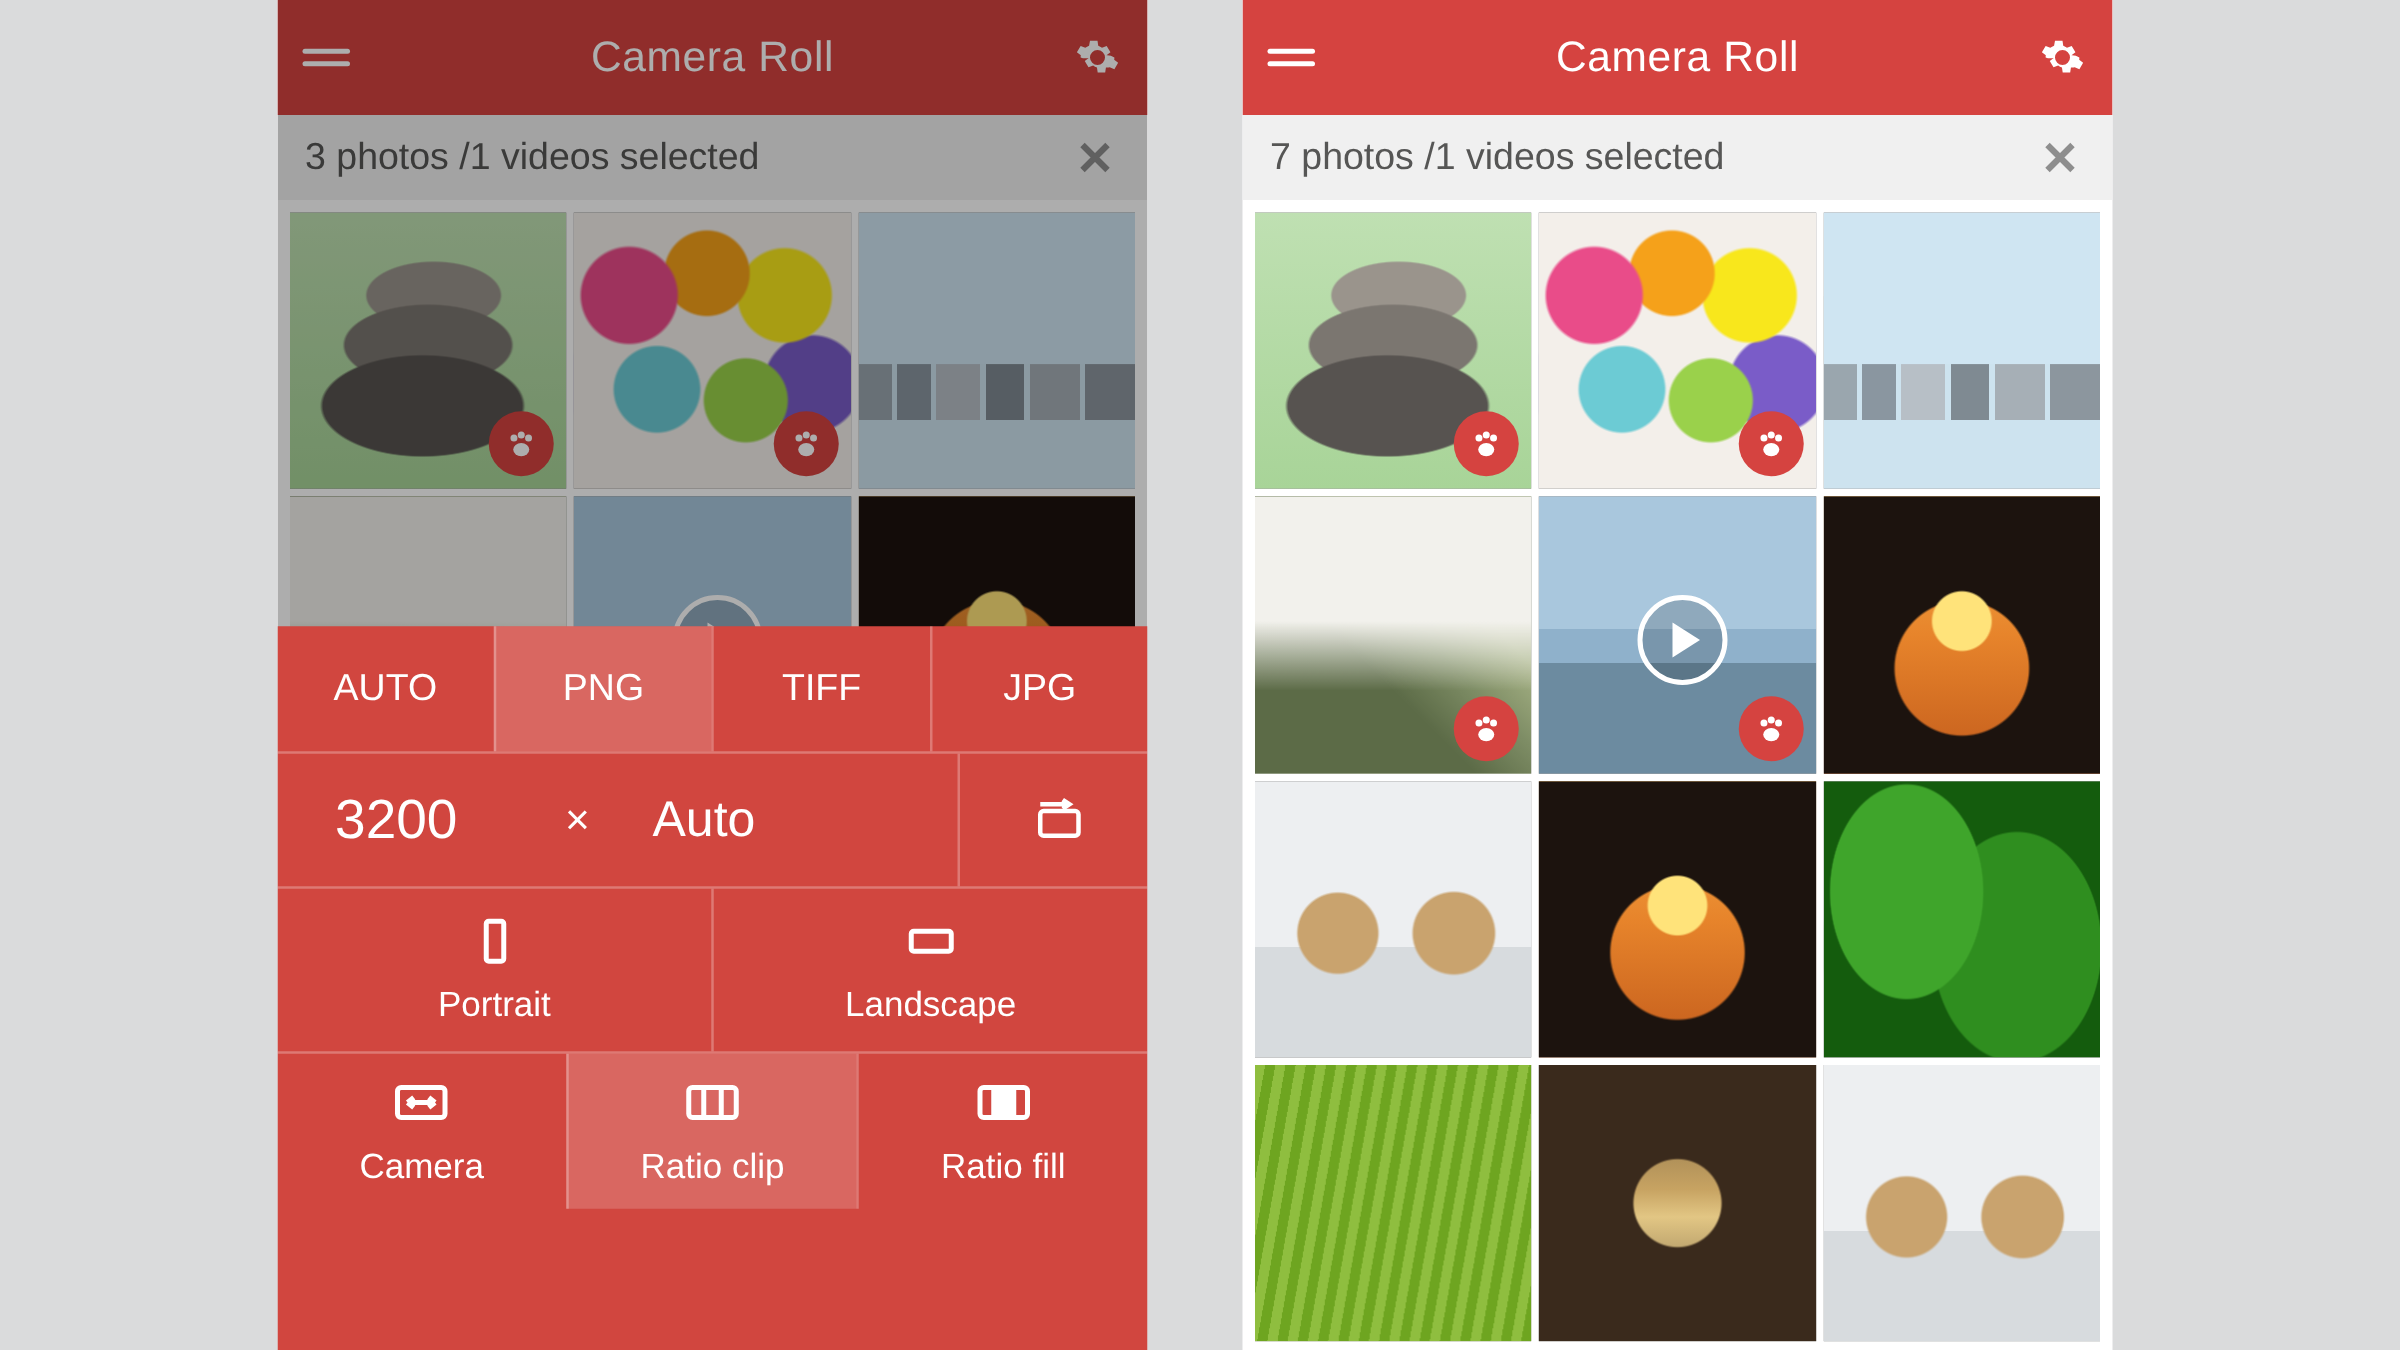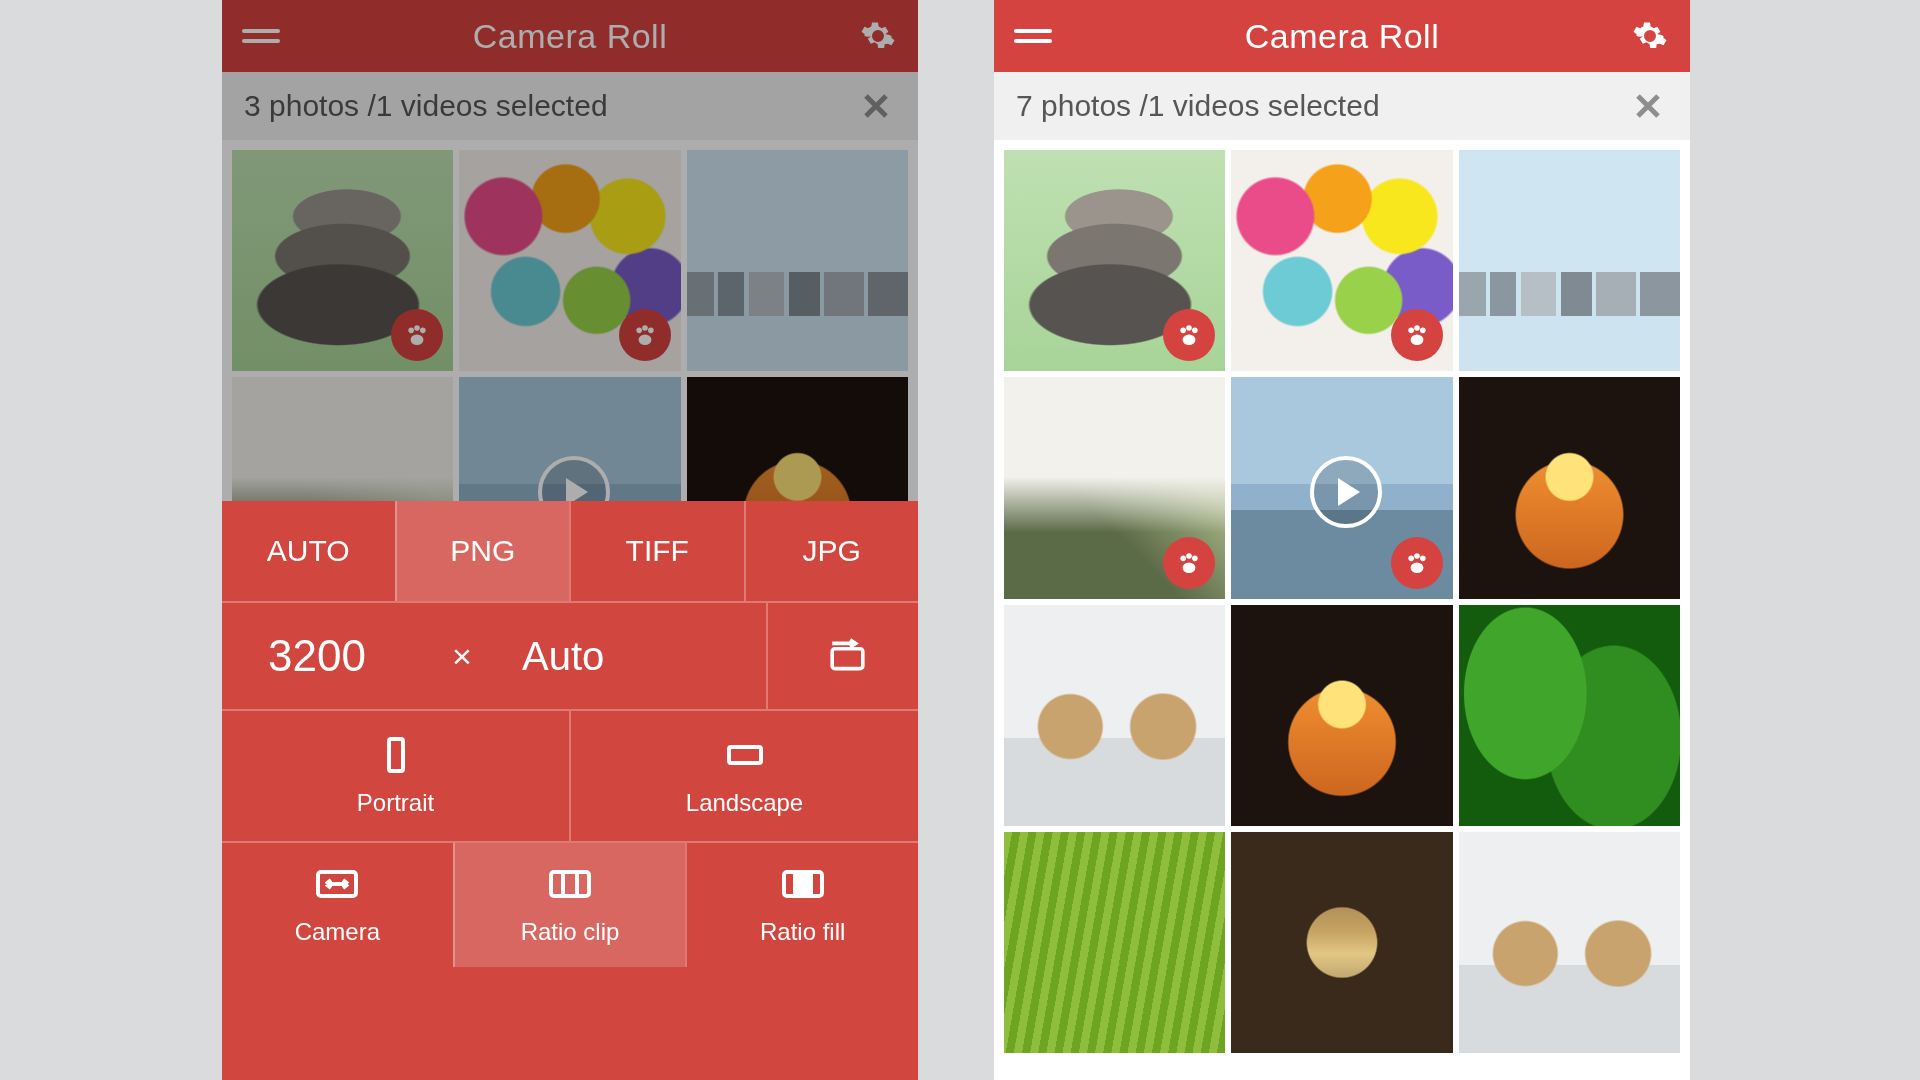--- a/index.html
+++ b/index.html
@@ -2,21 +2,21 @@
 <html><head>
 <meta charset="utf-8">
 <style>
 html,body{margin:0;padding:0;width:1920px;height:1080px;background:#DADBDC;font-family:Helvetica,Arial,sans-serif;overflow:hidden}
 .stage{position:relative;width:1920px;height:1080px}
 .phone{position:absolute;top:0;width:696px;height:1080px;background:#fff;overflow:hidden}
 .phone.left{left:222px}
 .phone.right{left:994px}
 
 
-.appbar{height:64px;background:#D54340;display:flex;align-items:center;justify-content:space-between;padding:4px 20px;color:#fff}
+.appbar{height:64px;background:#D54340;display:flex;align-items:center;justify-content:space-between;padding:14px 20px;color:#fff}
 .appbar .title{font-size:34px;letter-spacing:.5px}
 .hamb{width:40px;height:40px;display:flex;flex-direction:column;justify-content:center;gap:6px}
 .hamb span{display:block;height:4px;background:#fff;border-radius:2px;width:38px}
 .gear{width:40px;height:40px;display:flex;align-items:center;justify-content:center}
 .gear svg{width:36px;height:36px;fill:#fff}
 
 
 .selbar{height:68px;background:#F0F0F0;display:flex;align-items:center;justify-content:space-between;padding:0 22px;color:#565655;font-size:30px}
 .xicon{width:40px;height:40px;display:flex;align-items:center;justify-content:center;color:#8E8E8E}
 .xicon svg{width:30px;height:30px;stroke:#8E8E8E;stroke-width:4;fill:none}
@@ -86,21 +86,21 @@
 .row.formats .cell{font-size:30px}
 .cell.active{background:rgba(255,255,255,.18)}
 .row.size{height:106px}
 .row.size .val{font-size:44px}
 .row.size .times{font-size:34px}
 .row.size .auto{font-size:40px}
 .row.size .swap{flex:0 0 150px}
 .swap svg{width:54px;height:40px;stroke:#fff;stroke-width:4;fill:none}
 .row.orients{height:130px}
 .row.fits{height:124px}
-.iconcell{flex-direction:column;gap:8px;font-size:24px}
+.iconcell{flex-direction:column;gap:8px;font-size:28px}
 .iconcell svg{width:50px;height:40px;stroke:#fff;stroke-width:4;fill:none}
 
 
 .ri{stroke:#fff;stroke-width:4;fill:none}
 
 </style>
 </head>
 <body>
 
 <div class="stage">

